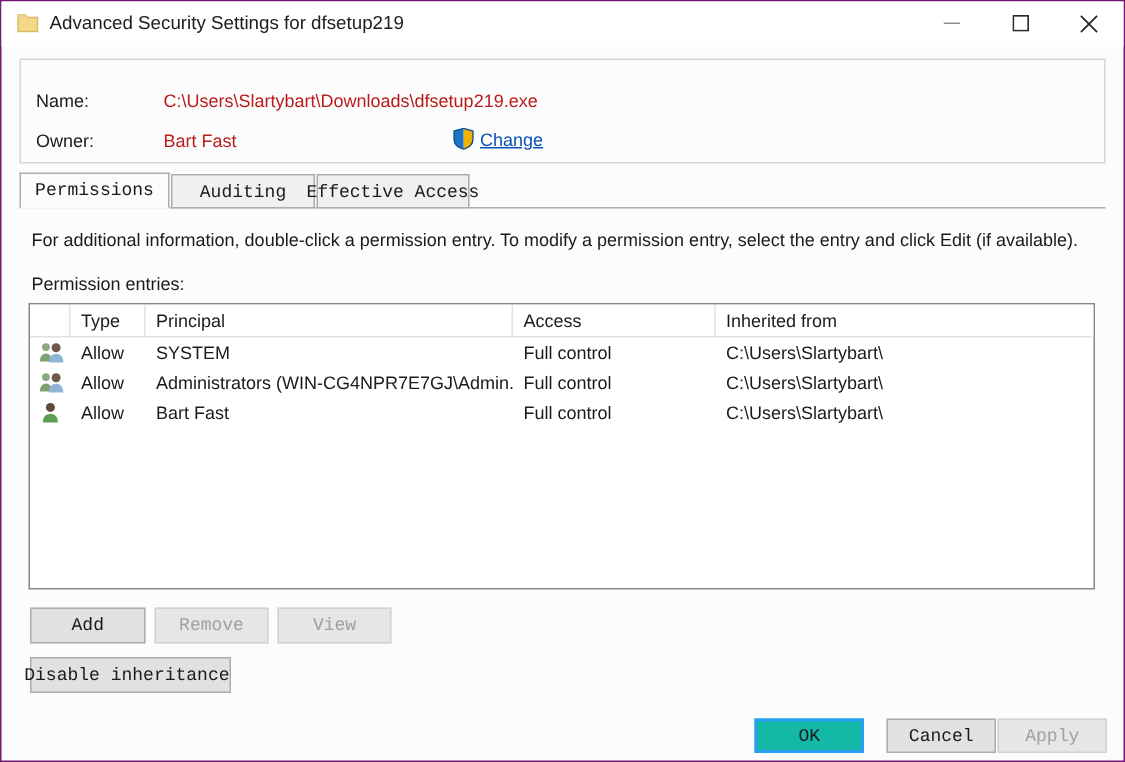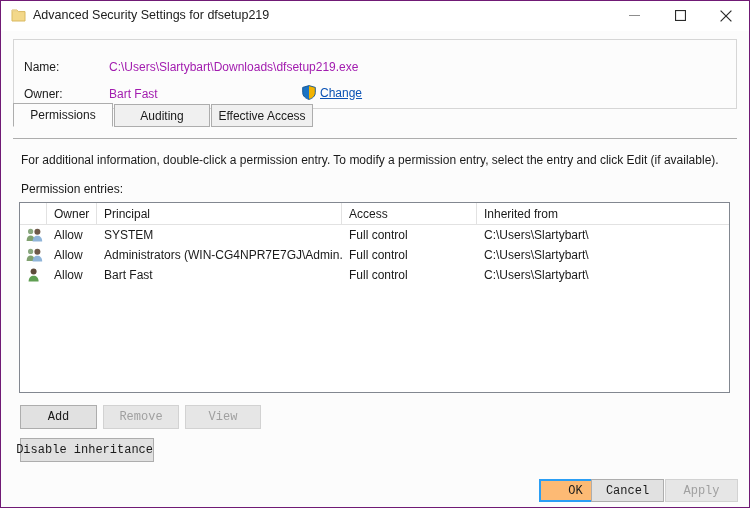--- a/index.html
+++ b/index.html
@@ -73,21 +73,21 @@
   }
   .field-label {
     position: absolute;
     font-size: 12px;
     color: #1a1a1a;
     white-space: nowrap;
   }
   .field-value {
     position: absolute;
     font-size: 12px;
-    color: #a21caf;
+    color: #b91c1c;
     white-space: nowrap;
   }
   #lbl-name  { left: 10px; top: 20px; }
   #val-name  { left: 95px; top: 20px; }
   #lbl-owner { left: 10px; top: 47px; }
   #val-owner { left: 95px; top: 47px; }
 
   #change-wrap {
     position: absolute;
     left: 288px; top: 45px;
@@ -112,32 +112,33 @@
   }
   #tab-baseline {
     position: absolute;
     left: 0; bottom: 0;
     width: 724px;
     height: 1px;
     background: #adadad;
   }
   .tab {
     position: absolute;
-    bottom: 12px;
+    bottom: 0;
     height: 23px;
     box-sizing: border-box;
     border: 1px solid #adadad;
     background: #f0f0f0;
     font-size: 12px;
     color: #1a1a1a;
     display: flex;
     align-items: center;
     justify-content: center;
     cursor: default;
     white-space: nowrap;
+    font-family: Liberation Mono, monospace;
   }
   .tab.selected {
     background: #fcfcfc;
     border-bottom: 1px solid #fcfcfc;
     height: 24px;
     z-index: 2;
   }
 
   
   #instruction {
@@ -230,21 +231,21 @@
     justify-content: center;
     white-space: nowrap;
   }
   .btn.disabled { color: #a0a0a0; background: #e6e6e6; border-color: #d2d2d2; }
 
   #btn-add     { left: 19px;  top: 404px; width: 77px;  height: 24px; }
   #btn-remove  { left: 102px; top: 404px; width: 76px;  height: 24px; }
   #btn-view    { left: 184px; top: 404px; width: 76px;  height: 24px; }
   #btn-disable { left: 19px;  top: 437px; width: 134px; height: 24px; justify-content: flex-end; }
 
-  #btn-ok     { left: 538px; top: 478px; width: 73px; height: 23px; background: #fdba74; border: 2px solid #2a9ef4; }
+  #btn-ok     { left: 502px; top: 478px; width: 73px; height: 23px; background: #14b8a6; border: 2px solid #2a9ef4; }
   #btn-cancel { left: 590px; top: 478px; width: 73px; height: 23px; }
   #btn-apply  { left: 664px; top: 478px; width: 73px; height: 23px; }
 </style>
 </head>
 <body>
 
 <div id="dialog">
 
   <div id="titlebar">
     <span id="title-icon">
@@ -303,21 +304,21 @@
       <span>Effective Access</span>
     </div>
   </div>
 
   <div id="instruction">For additional information, double-click a permission entry. To modify a permission entry, select the entry and click Edit (if available).</div>
   <div id="entries-label">Permission entries:</div>
 
   <div id="listview">
     <div id="list-header">
       <div class="col-head" style="left:0px;width:27px;padding-left:0;"></div>
-      <div class="col-head" style="left:27px;width:50px;">Owner</div>
+      <div class="col-head" style="left:27px;width:50px;">Type</div>
       <div class="col-head" style="left:77px;width:245px;">Principal</div>
       <div class="col-head" style="left:322px;width:135px;">Access</div>
       <div class="col-head" style="left:457px;width:252px;border-right:none;">Inherited from</div>
     </div>
 
     <div id="list-rows">
 
       <div class="lrow">
         <span class="cell-icon">
           <svg width="17" height="16" viewBox="0 0 17 16">

